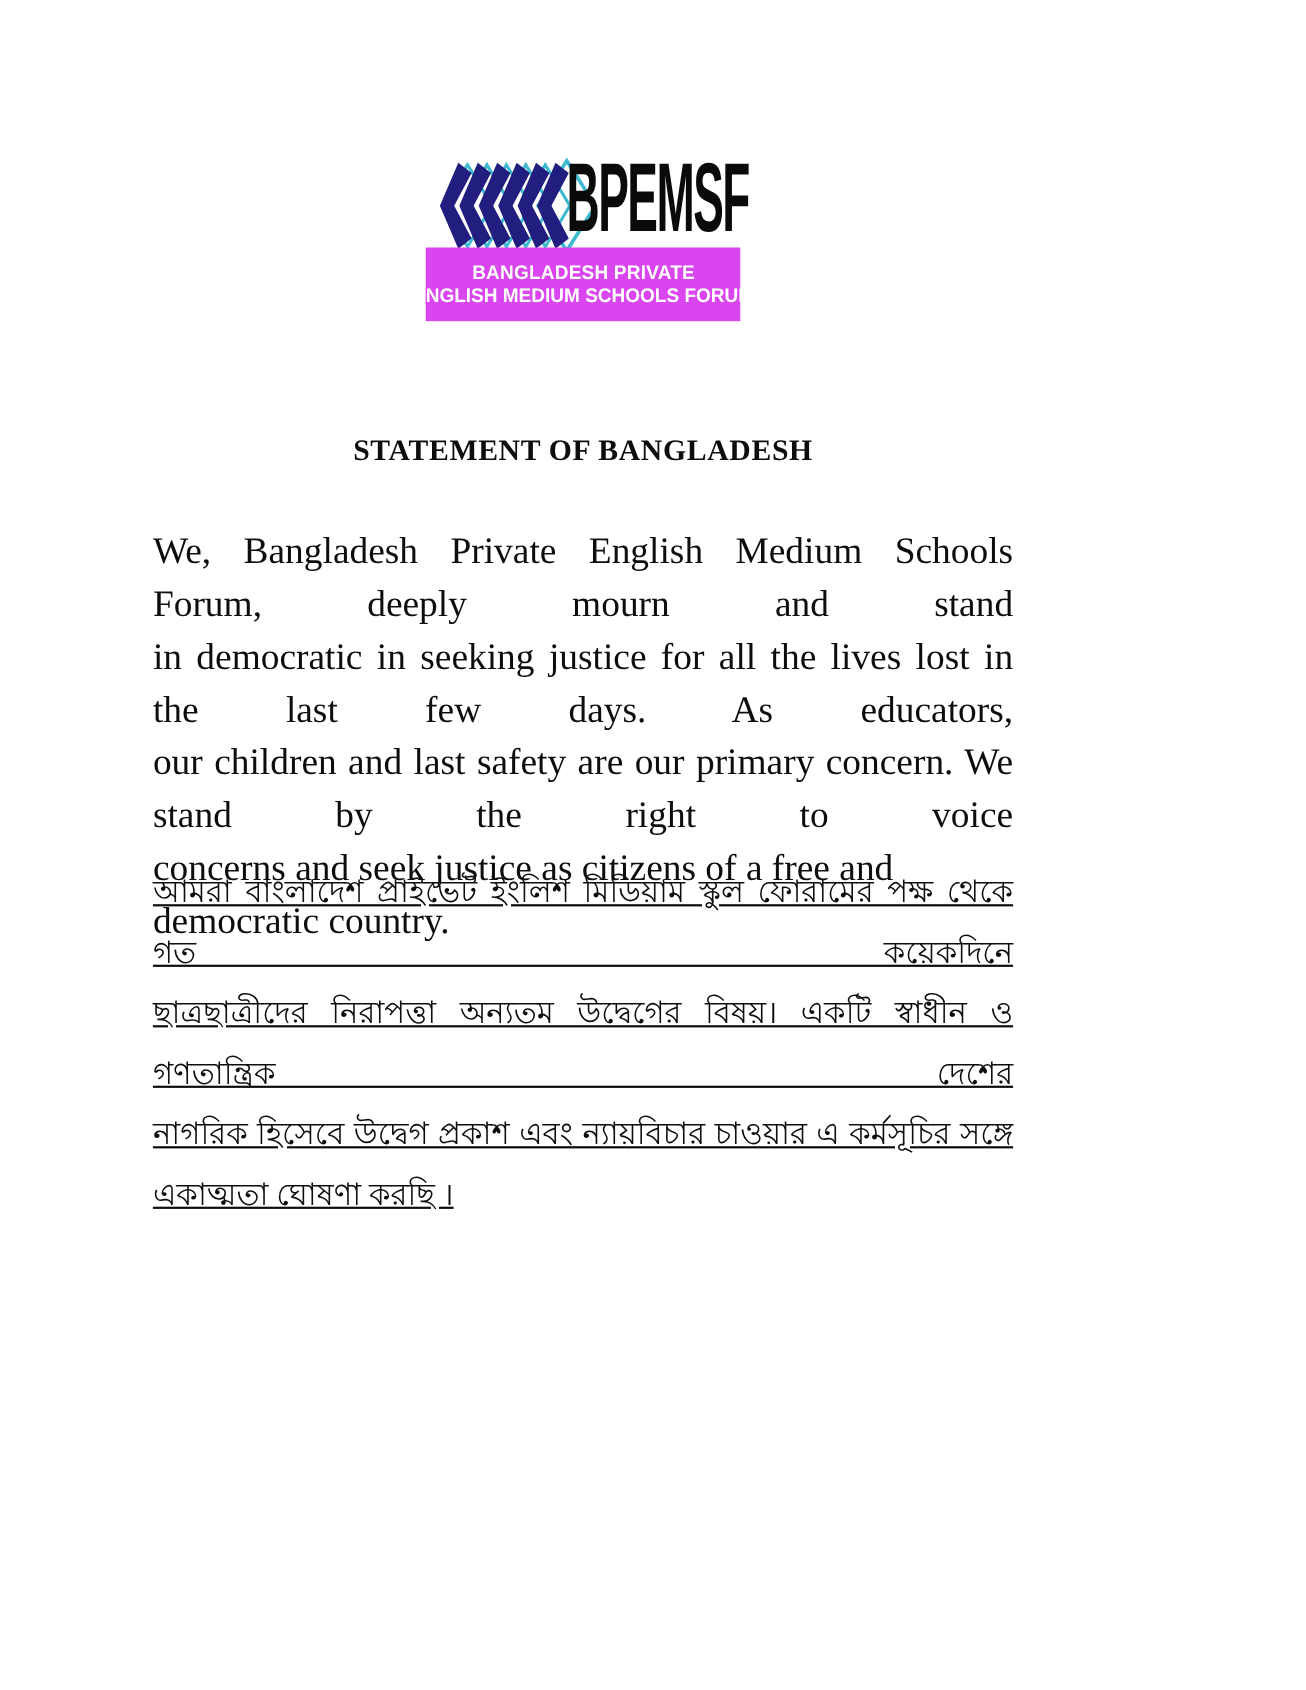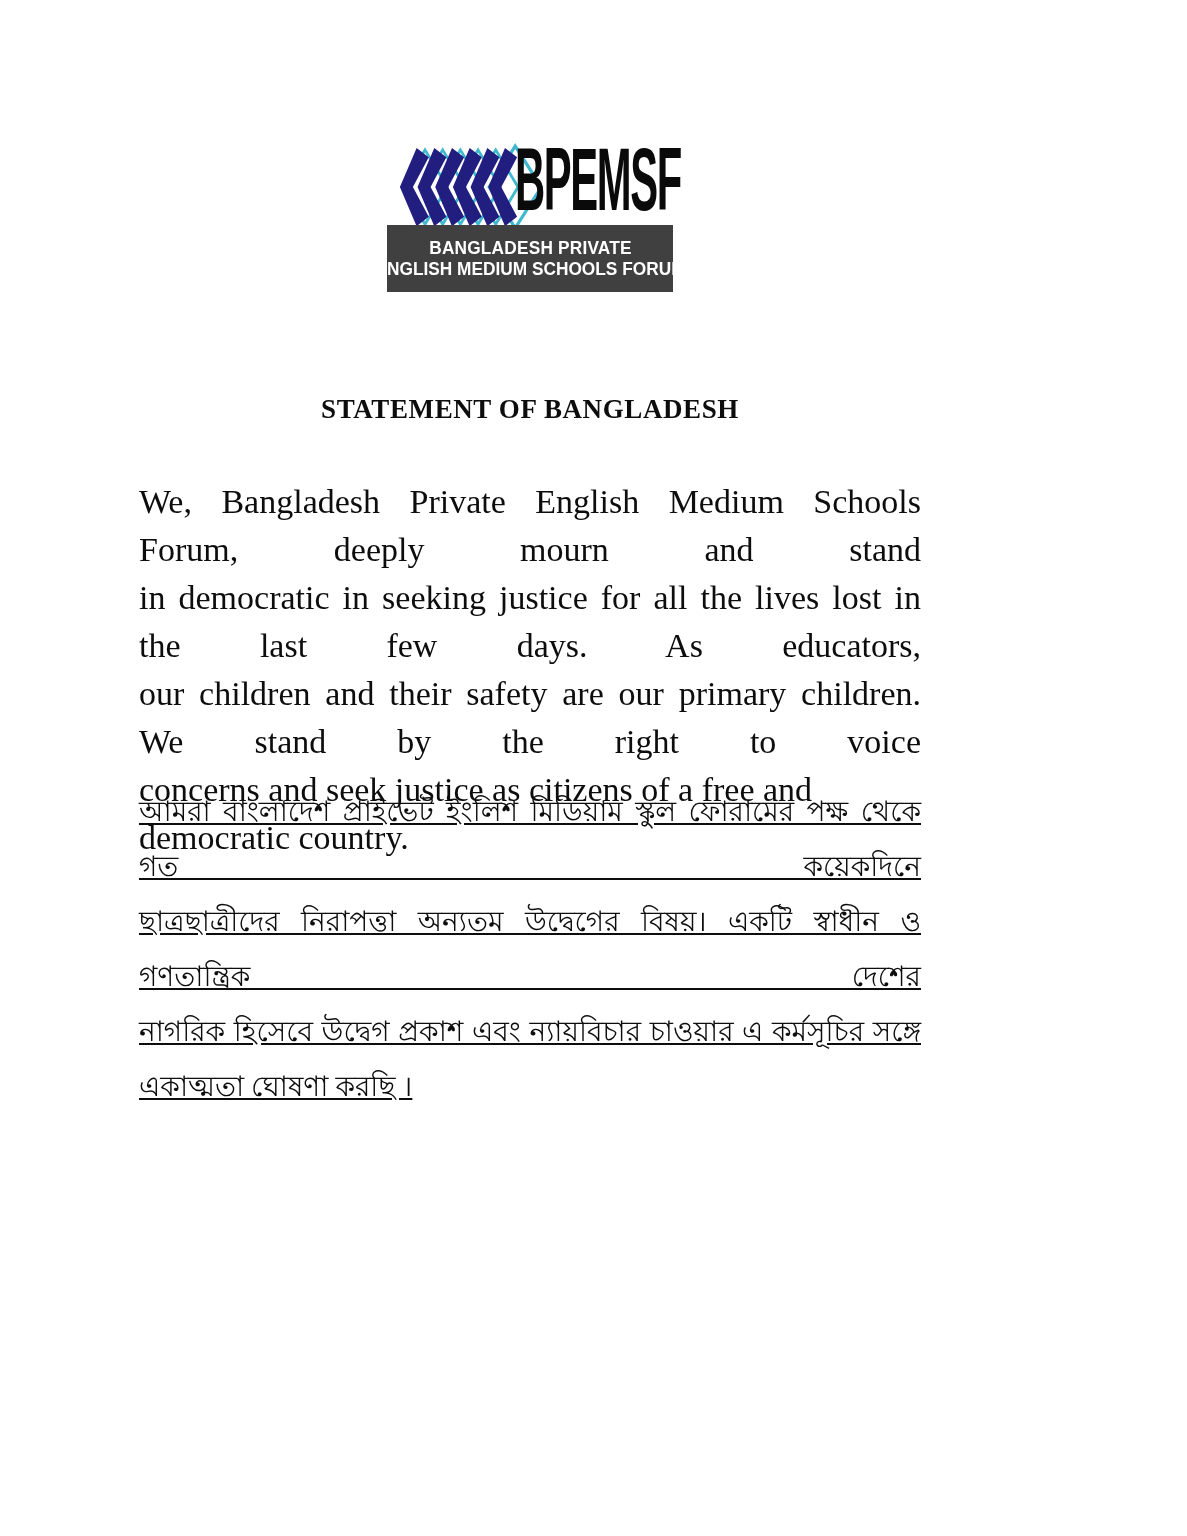--- a/index.html
+++ b/index.html
@@ -113,32 +113,32 @@
       <polygon points="140,2 168,46 140,90 112,46" fill="none" stroke-width="3.5" stroke="#3fb9cf"></polygon>
 
       <polygon points="34,4 16,46 34,88 47,78 30,46 47,14" fill="#211e80"></polygon>
       <polygon points="53,4 35,46 53,88 66,78 49,46 66,14" fill="#211e80"></polygon>
       <polygon points="72,4 54,46 72,88 85,78 68,46 85,14" fill="#211e80"></polygon>
       <polygon points="91,4 73,46 91,88 104,78 87,46 104,14" fill="#211e80"></polygon>
       <polygon points="110,4 92,46 110,88 123,78 106,46 123,14" fill="#211e80"></polygon>
       <polygon points="129,4 111,46 129,88 142,78 125,46 142,14" fill="#211e80"></polygon>
     </svg>
     <div class="logo-acronym" style="color: rgb(10, 10, 10);">BPEMSF</div>
-    <div class="logo-banner" style="background-color: #404040;">
+    <div class="logo-banner" style="background-color: #d946ef;">
       <div class="banner-line banner-line-1">BANGLADESH PRIVATE</div>
       <div class="banner-line banner-line-2">ENGLISH MEDIUM SCHOOLS FORUM</div>
     </div>
   </div>
 
   <div class="title">STATEMENT OF BANGLADESH</div>
 
   <div class="para para-english">
     <div class="line justified">We, Bangladesh Private English Medium Schools Forum, deeply mourn and stand</div>
     <div class="line justified">in democratic in seeking justice for all the lives lost in the last few days. As educators,</div>
-    <div class="line justified">our children and their safety are our primary children. We stand by the right to voice</div>
+    <div class="line justified">our children and last safety are our primary concern. We stand by the right to voice</div>
     <div class="line last">concerns and seek justice as citizens of a free and democratic country.</div>
   </div>
 
   <div class="para para-bengali">
     <div class="line justified">আমরা বাংলাদেশ প্রাইভেট ইংলিশ মিডিয়াম স্কুল ফোরামের পক্ষ থেকে গত কয়েকদিনে</div>
     <div class="line justified">ছাত্রছাত্রীদের নিরাপত্তা অন্যতম উদ্বেগের বিষয়। একটি স্বাধীন ও গণতান্ত্রিক দেশের</div>
     <div class="line justified">নাগরিক হিসেবে উদ্বেগ প্রকাশ এবং ন্যায়বিচার চাওয়ার এ কর্মসূচির সঙ্গে</div>
     <div class="line last">একাত্মতা ঘোষণা করছি ।</div>
   </div>
 

